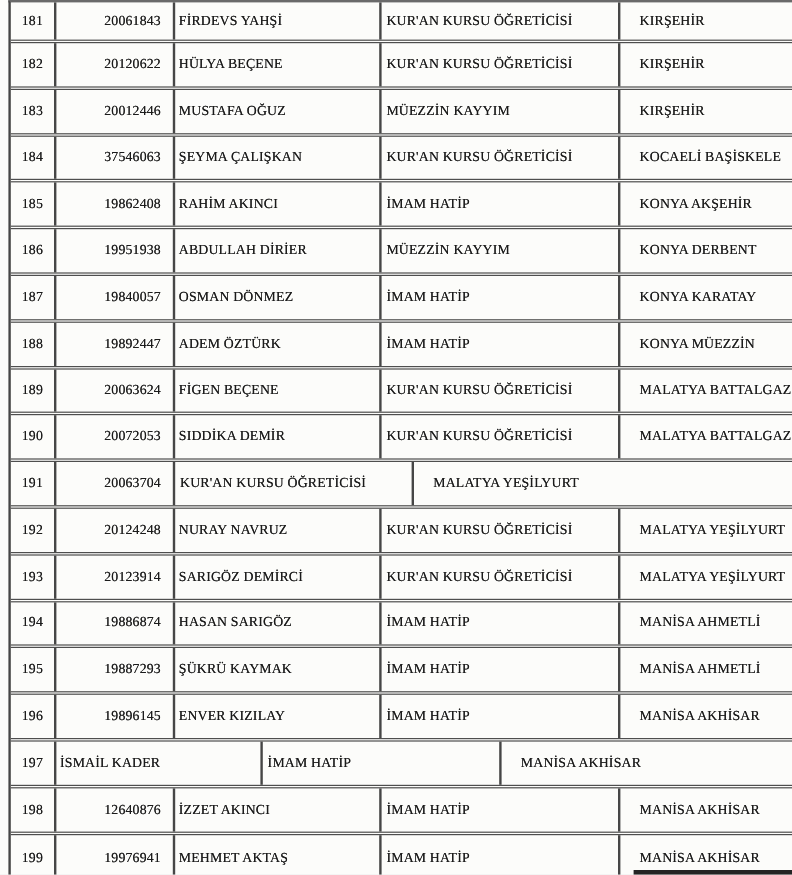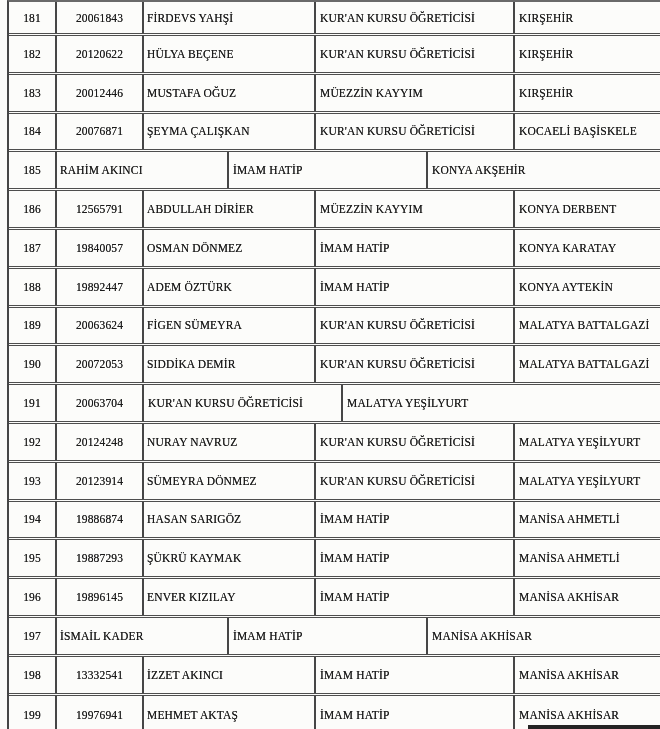--- a/index.html
+++ b/index.html
@@ -17,25 +17,25 @@
     display:flex;height:38.8px;box-sizing:border-box;
     border-bottom:3px double #4e4e4e;
   }
   .row:first-child{height:34px;}
   .row:last-child{border-bottom:none;}
   .cell{
     box-sizing:border-box;display:flex;align-items:center;
     font-size:11.5px;letter-spacing:.15px;white-space:nowrap;overflow:hidden;
     text-shadow:0 0 .45px rgba(25,25,25,.8);
   }
-  .c-no{width:48px;justify-content:center;border-right:2px solid #464646;}
-  .c-id{width:87px;justify-content:center;border-right:2px solid #464646;}
+  .c-no{width:38px;justify-content:center;border-right:2px solid #464646;}
+  .c-id{width:69px;justify-content:center;border-right:2px solid #464646;margin-left:30px;}
   .c-name{width:172px;padding-left:3px;border-right:2px solid #464646;}
   .c-title{width:199px;padding-left:4px;border-right:2px solid #464646;text-align:right;}
-  .c-city{flex:1;padding-left:4px;}
+  .c-city{flex:1;padding-left:4px;margin-left:12px;}
   .scan-bar{
     position:absolute;left:528px;top:725px;width:132px;height:5px;
     background:#242424;filter:blur(.6px);
   }
 </style>
 </head>
 <body>
 
 <div class="page">
   <div class="table" id="personnel-table">
@@ -58,61 +58,62 @@
   <div class="row">
     <div class="cell c-no">183</div>
     <div class="cell c-id">20012446</div>
     <div class="cell c-name">MUSTAFA OĞUZ</div>
     <div class="cell c-title">MÜEZZİN KAYYIM</div>
     <div class="cell c-city">KIRŞEHİR</div>
   </div>
 
   <div class="row">
     <div class="cell c-no">184</div>
-    <div class="cell c-id">20076871</div>
+    <div class="cell c-id">37546063</div>
     <div class="cell c-name">ŞEYMA ÇALIŞKAN</div>
     <div class="cell c-title">KUR'AN KURSU ÖĞRETİCİSİ</div>
     <div class="cell c-city">KOCAELİ BAŞİSKELE</div>
   </div>
 
   <div class="row">
     <div class="cell c-no">185</div>
+    <div class="cell c-id">19862408</div>
     <div class="cell c-name">RAHİM AKINCI</div>
     <div class="cell c-title">İMAM HATİP</div>
     <div class="cell c-city">KONYA AKŞEHİR</div>
   </div>
 
   <div class="row">
     <div class="cell c-no">186</div>
-    <div class="cell c-id">12565791</div>
+    <div class="cell c-id">19951938</div>
     <div class="cell c-name">ABDULLAH DİRİER</div>
     <div class="cell c-title">MÜEZZİN KAYYIM</div>
     <div class="cell c-city">KONYA DERBENT</div>
   </div>
 
   <div class="row">
     <div class="cell c-no">187</div>
     <div class="cell c-id">19840057</div>
     <div class="cell c-name">OSMAN DÖNMEZ</div>
     <div class="cell c-title">İMAM HATİP</div>
     <div class="cell c-city">KONYA KARATAY</div>
   </div>
 
   <div class="row">
     <div class="cell c-no">188</div>
     <div class="cell c-id">19892447</div>
     <div class="cell c-name">ADEM ÖZTÜRK</div>
     <div class="cell c-title">İMAM HATİP</div>
-    <div class="cell c-city">KONYA AYTEKİN</div>
+    <div class="cell c-city">KONYA MÜEZZİN</div>
   </div>
 
   <div class="row">
     <div class="cell c-no">189</div>
     <div class="cell c-id">20063624</div>
-    <div class="cell c-name">FİGEN SÜMEYRA</div>
+    <div class="cell c-name">FİGEN BEÇENE</div>
     <div class="cell c-title">KUR'AN KURSU ÖĞRETİCİSİ</div>
     <div class="cell c-city">MALATYA BATTALGAZİ</div>
   </div>
 
   <div class="row">
     <div class="cell c-no">190</div>
     <div class="cell c-id">20072053</div>
     <div class="cell c-name">SIDDİKA DEMİR</div>
     <div class="cell c-title">KUR'AN KURSU ÖĞRETİCİSİ</div>
     <div class="cell c-city">MALATYA BATTALGAZİ</div>
@@ -129,21 +130,21 @@
     <div class="cell c-no">192</div>
     <div class="cell c-id">20124248</div>
     <div class="cell c-name">NURAY NAVRUZ</div>
     <div class="cell c-title">KUR'AN KURSU ÖĞRETİCİSİ</div>
     <div class="cell c-city">MALATYA YEŞİLYURT</div>
   </div>
 
   <div class="row">
     <div class="cell c-no">193</div>
     <div class="cell c-id">20123914</div>
-    <div class="cell c-name">SÜMEYRA DÖNMEZ</div>
+    <div class="cell c-name">SARIGÖZ DEMİRCİ</div>
     <div class="cell c-title">KUR'AN KURSU ÖĞRETİCİSİ</div>
     <div class="cell c-city">MALATYA YEŞİLYURT</div>
   </div>
 
   <div class="row">
     <div class="cell c-no">194</div>
     <div class="cell c-id">19886874</div>
     <div class="cell c-name">HASAN SARIGÖZ</div>
     <div class="cell c-title">İMAM HATİP</div>
     <div class="cell c-city">MANİSA AHMETLİ</div>
@@ -167,21 +168,21 @@
 
   <div class="row">
     <div class="cell c-no">197</div>
     <div class="cell c-name">İSMAİL KADER</div>
     <div class="cell c-title">İMAM HATİP</div>
     <div class="cell c-city">MANİSA AKHİSAR</div>
   </div>
 
   <div class="row">
     <div class="cell c-no">198</div>
-    <div class="cell c-id">13332541</div>
+    <div class="cell c-id">12640876</div>
     <div class="cell c-name">İZZET AKINCI</div>
     <div class="cell c-title">İMAM HATİP</div>
     <div class="cell c-city">MANİSA AKHİSAR</div>
   </div>
 
   <div class="row">
     <div class="cell c-no">199</div>
     <div class="cell c-id">19976941</div>
     <div class="cell c-name">MEHMET AKTAŞ</div>
     <div class="cell c-title">İMAM HATİP</div>

